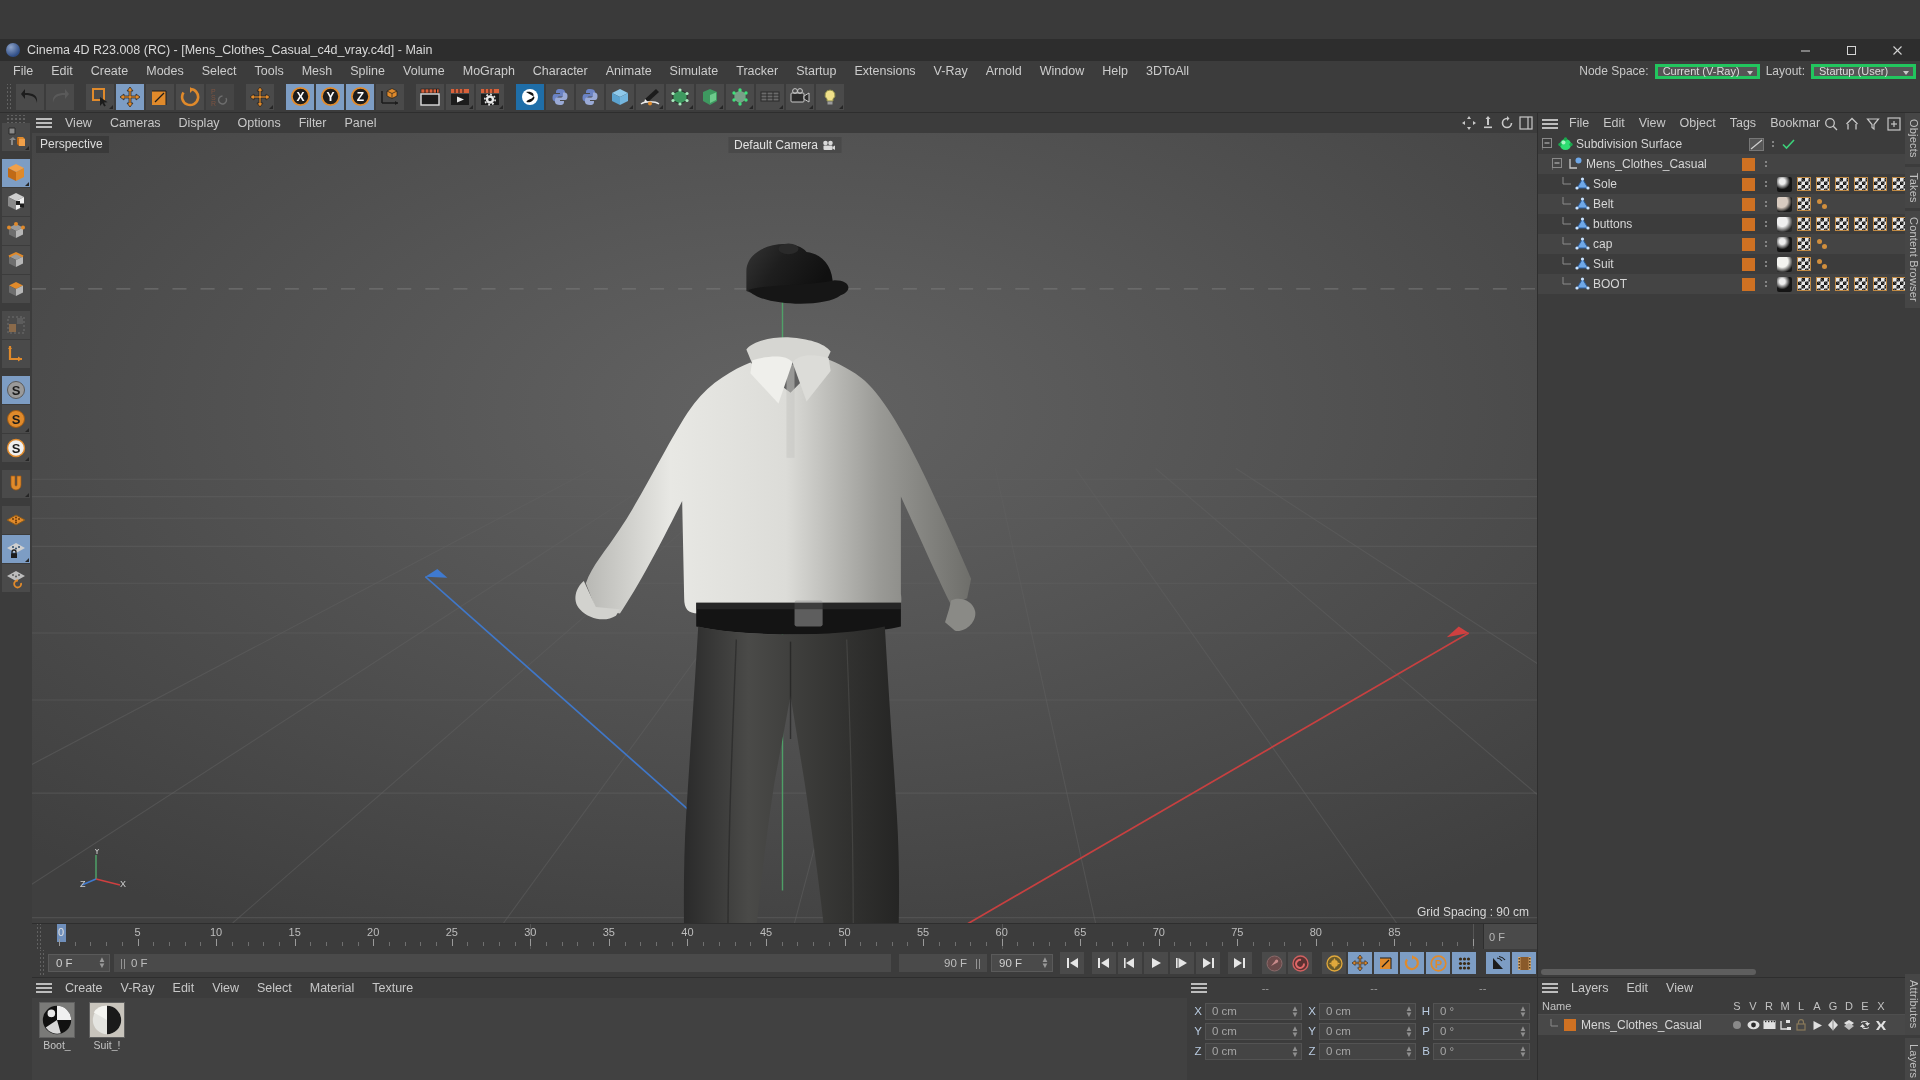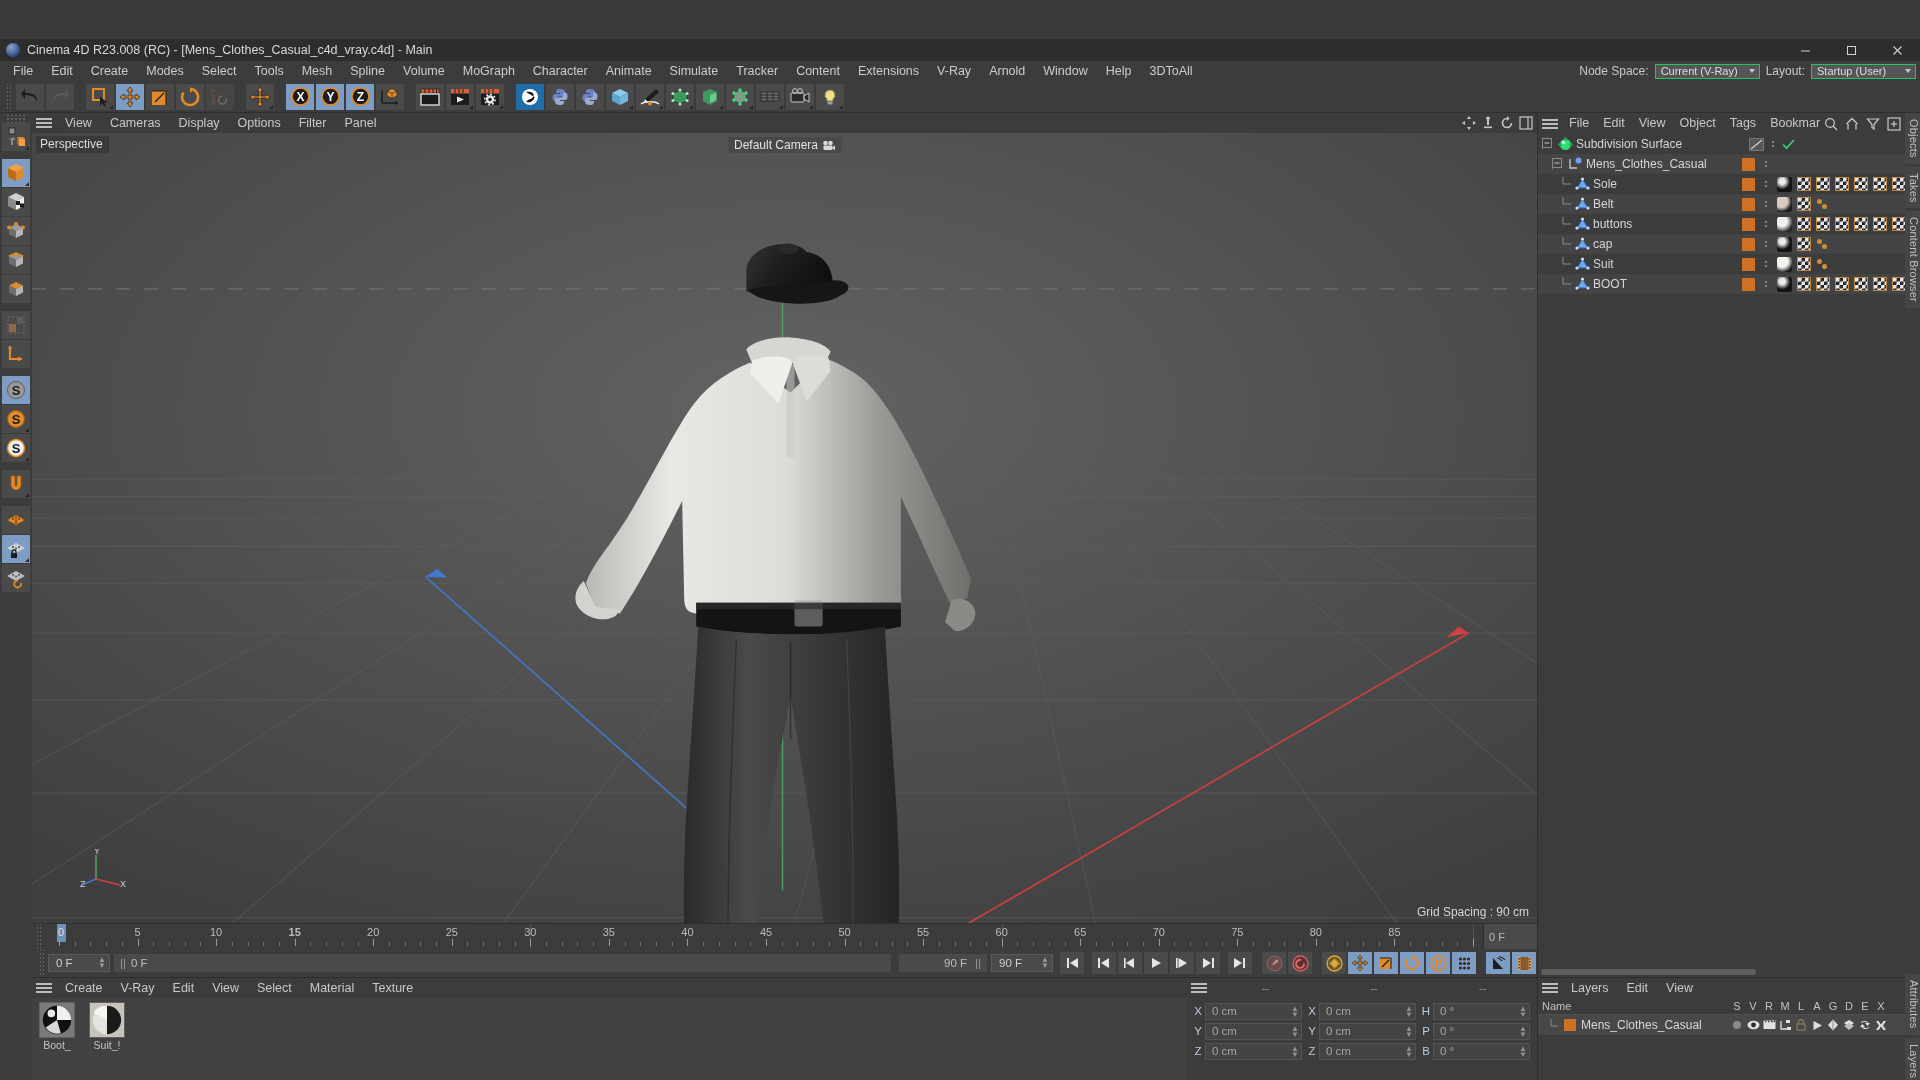--- a/index.html
+++ b/index.html
@@ -26,21 +26,21 @@
   .win-btn { width:46px; height:22px; display:flex; align-items:center; justify-content:center;
     color:#d4d4d4; font-size:12px; }
   .win-btn svg { display:block; }
 
   
   .menubar { height:20px; background:#3c3c3c; display:flex; align-items:center;
     flex:0 0 20px; padding-left:4px; position:relative; }
   .menuitem { padding:0 9px; font-size:12.5px; color:#cccccc; line-height:20px; white-space:nowrap; }
   .menu-right { position:absolute; right:4px; top:0; height:20px; display:flex; align-items:center; gap:6px; }
   .mr-label { font-size:12px; color:#c8c8c8; }
-  .mini-select { background:#555555; border:1px solid #22c55e; height:15px; font-size:11px;
+  .mini-select { background:#555555; border:3px solid #22c55e; height:15px; font-size:11px;
     color:#dcdcdc; padding:0 16px 0 5px; line-height:13px; position:relative; min-width:105px;
     display:flex; align-items:center; }
   .mini-select .cv { position:absolute; right:4px; top:4px; border-left:3.5px solid transparent;
     border-right:3.5px solid transparent; border-top:4px solid #c8c8c8; }
 
   
   .toolbar { height:32px; background:#3c3c3c; display:flex; align-items:center;
     flex:0 0 32px; border-bottom:1px solid #2e2e2e; padding-left:2px; }
   .grip { width:7px; height:26px; margin:0 3px;
     background-image:radial-gradient(#6a6a6a 1px, transparent 1px);
@@ -236,21 +236,21 @@
     <div class="menuitem">Select</div>
     <div class="menuitem">Tools</div>
     <div class="menuitem">Mesh</div>
     <div class="menuitem">Spline</div>
     <div class="menuitem">Volume</div>
     <div class="menuitem">MoGraph</div>
     <div class="menuitem">Character</div>
     <div class="menuitem">Animate</div>
     <div class="menuitem">Simulate</div>
     <div class="menuitem">Tracker</div>
-    <div class="menuitem">Content</div>
+    <div class="menuitem">Startup</div>
     <div class="menuitem">Extensions</div>
     <div class="menuitem">V-Ray</div>
     <div class="menuitem">Arnold</div>
     <div class="menuitem">Window</div>
     <div class="menuitem">Help</div>
     <div class="menuitem">3DToAll</div>
 
     <div class="menu-right">
       <span class="mr-label">Node Space:</span>
       <div class="mini-select">
@@ -918,21 +918,21 @@
             <div class="tl-minor" style="left: 1333.73px;"></div>
             <div class="tl-major" style="left: 1349.44px;"></div>
             <div class="tl-minor" style="left: 1365.16px;"></div>
             <div class="tl-minor" style="left: 1380.87px;"></div>
             <div class="tl-minor" style="left: 1396.58px;"></div>
             <div class="tl-minor" style="left: 1412.29px;"></div>
             <div class="tl-major" style="left: 1428px;"></div>
             <div class="tl-tick-label" style="left: 14px; transform: translateX(-1px); color: rgb(224, 224, 224);">0</div>
             <div class="tl-tick-label" style="left: 92.5556px;">5</div>
             <div class="tl-tick-label" style="left: 171.111px;">10</div>
-            <div class="tl-tick-label" style="left: 249.667px; font-weight: bold;">15</div>
+            <div class="tl-tick-label" style="left: 249.667px;">15</div>
             <div class="tl-tick-label" style="left: 328.222px;">20</div>
             <div class="tl-tick-label" style="left: 406.778px;">25</div>
             <div class="tl-tick-label" style="left: 485.333px;">30</div>
             <div class="tl-tick-label" style="left: 563.889px;">35</div>
             <div class="tl-tick-label" style="left: 642.444px;">40</div>
             <div class="tl-tick-label" style="left: 721px;">45</div>
             <div class="tl-tick-label" style="left: 799.556px;">50</div>
             <div class="tl-tick-label" style="left: 878.111px;">55</div>
             <div class="tl-tick-label" style="left: 956.667px;">60</div>
             <div class="tl-tick-label" style="left: 1035.22px;">65</div>

